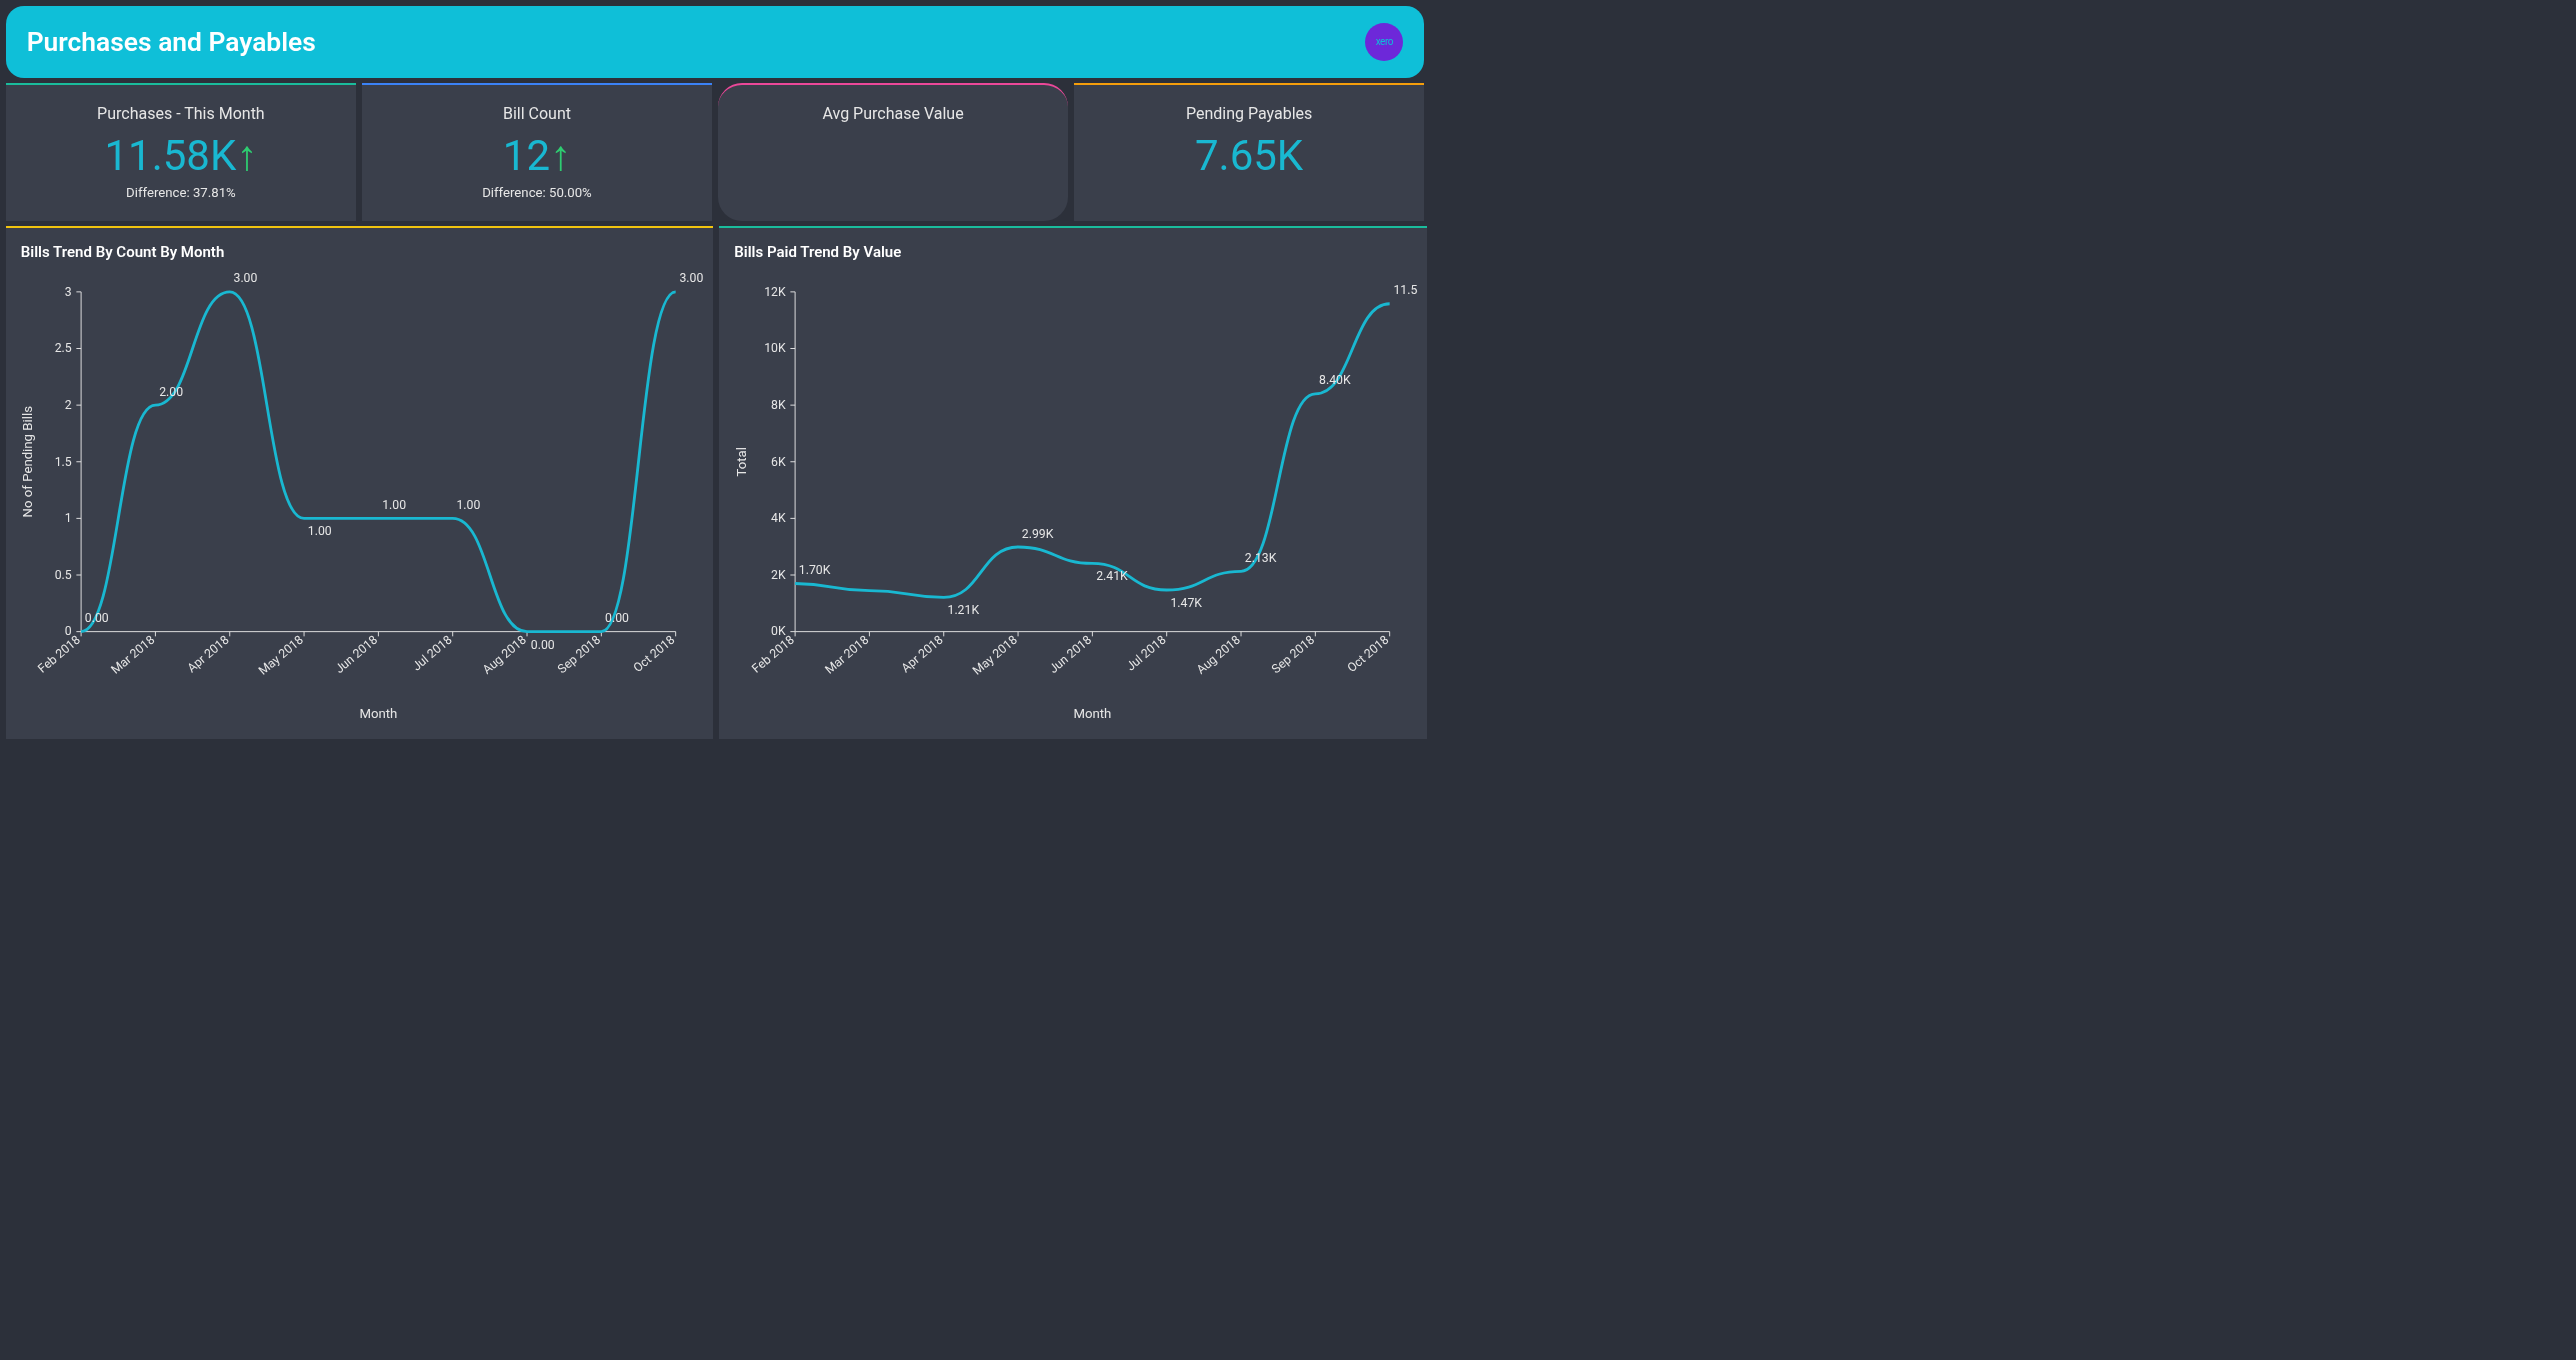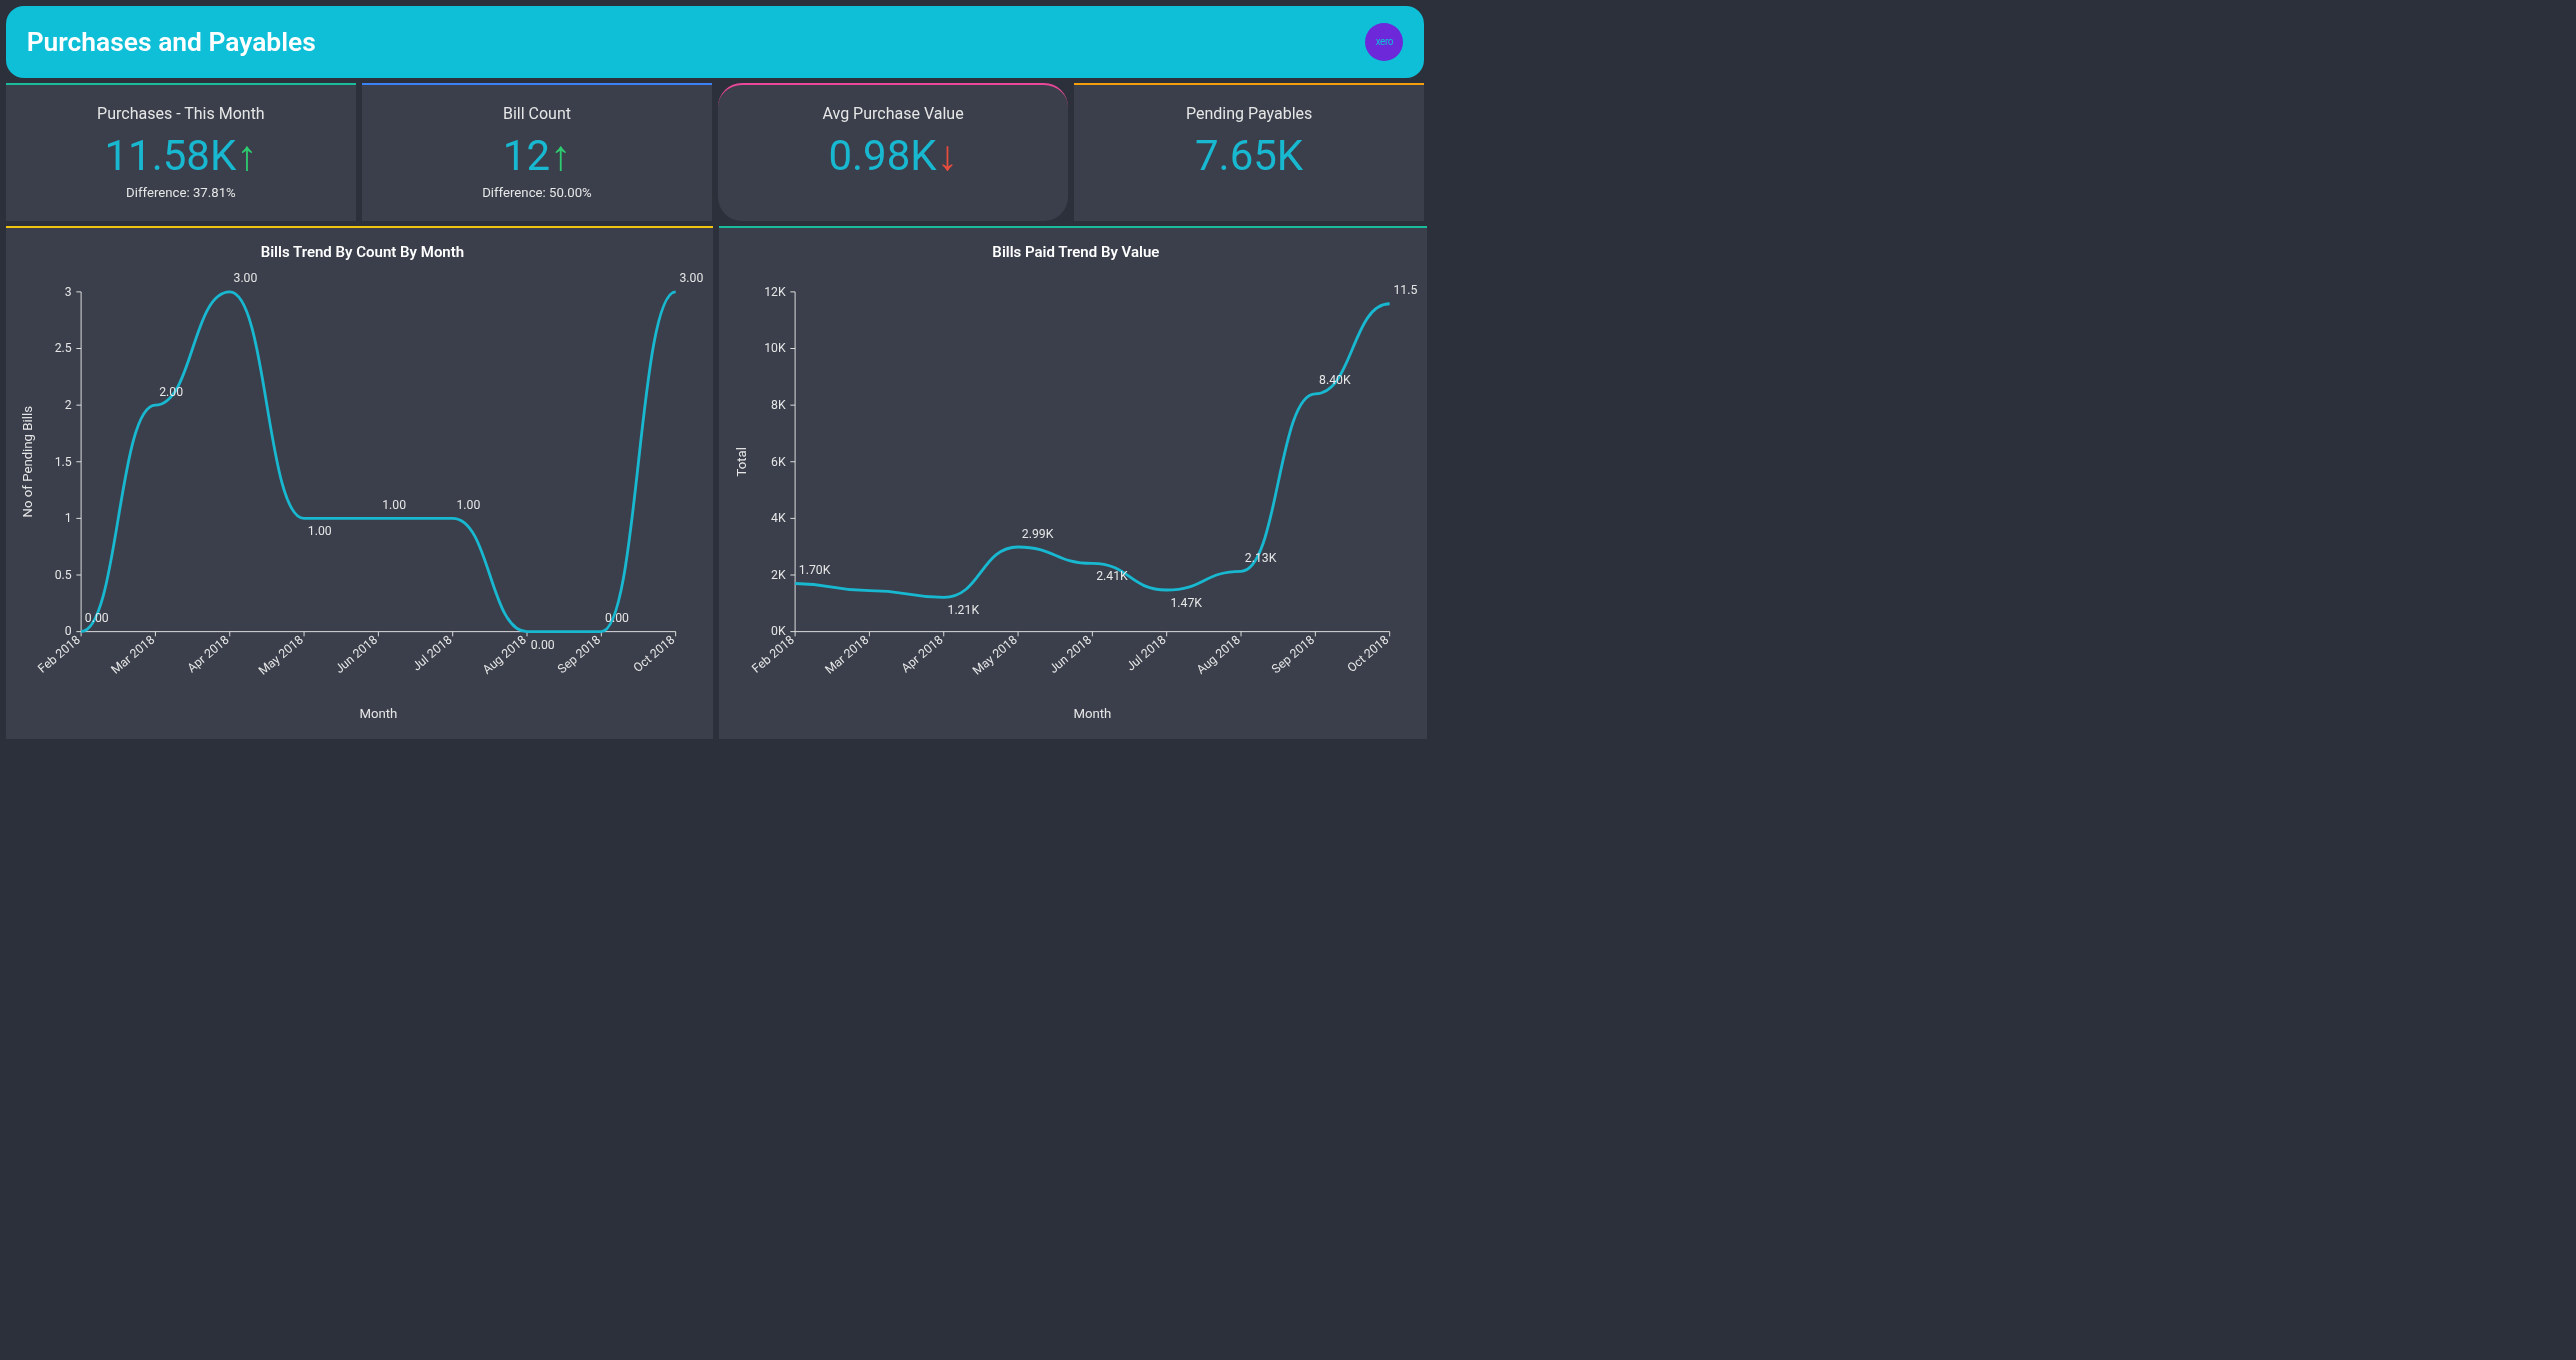--- a/index.html
+++ b/index.html
@@ -35,21 +35,21 @@
   }
   .kpi-card.accent-teal   { border-top-color: #1abc9c; text-align: center; }
   .kpi-card.accent-blue   { border-top-color: #3b82f6; }
   .kpi-card.accent-pink   { border-top-color: #ec4899; border-radius: 24px; }
   .kpi-card.accent-orange { border-top-color: #f59e0b; }
   .kpi-label { font-size: 16px; color: #e6e6e6; margin-bottom: 9.4px; }
   .kpi-value { font-size: 42px; font-weight: 400; color: #19b8d1; line-height: 1.1; margin-bottom: 5.7px;}
   .kpi-arrow-up   { color: #2ecc71; }
   .kpi-arrow-down { color: #e74c3c; }
   .kpi-diff { font-size: 13.2px; color: #e6e6e6; }
-  .chart-row { display: flex; gap: 5.7px; text-align: center; }
+  .chart-row { display: flex; gap: 5.7px; }
   .chart-card {
     flex: 1; background: #3a3f4b; border-top: 2.8px solid; padding: 15px 9.4px 9.4px;
   }
   .chart-card.accent-yellow { border-top-color: #f1c40f; }
   .chart-card.accent-teal   { border-top-color: #1abc9c; }
   .chart-title { font-size: 15px; font-weight: 600; color: #fff; margin-bottom: 11.3px; padding-left: 5.7px;}
   svg text { font-family: inherit; fill: #e6e6e6; }
 </style>
 </head>
 <body>
@@ -71,23 +71,20 @@
     </div>
     <div class="kpi-card accent-blue">
       <div class="kpi-label">Bill Count</div>
       <div class="kpi-value">
         <span>12</span><span class="kpi-arrow-up">↑</span>
       </div>
       <div class="kpi-diff">Difference: 50.00%</div>
     </div>
     <div class="kpi-card accent-pink">
       <div class="kpi-label">Avg Purchase Value</div>
-      <div class="kpi-value">
-        <span>0.98K</span><span class="kpi-arrow-down">↓</span>
-      </div>
     </div>
     <div class="kpi-card accent-orange">
       <div class="kpi-label">Pending Payables</div>
       <div class="kpi-value">
         <span>7.65K</span>
       </div>
     </div>
   </div>
 
   <div class="chart-row">

